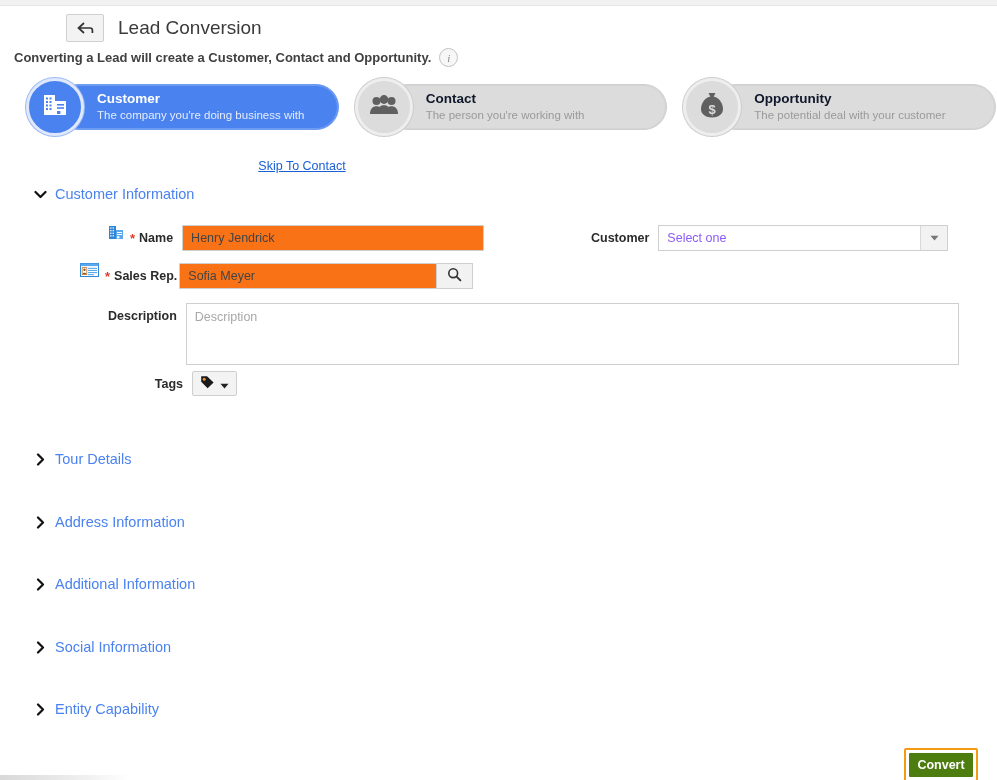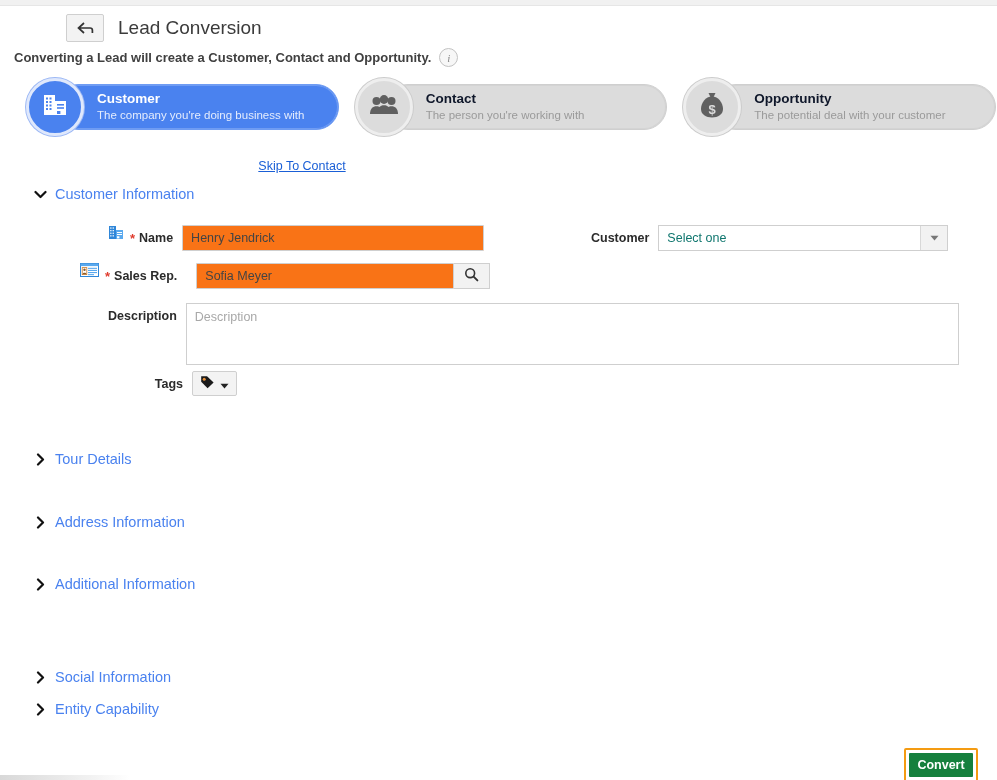--- a/index.html
+++ b/index.html
@@ -266,21 +266,21 @@
     border: 1px solid #cfcfcf;
     background: #fff;
     cursor: pointer;
   }
   .select-val {
     flex: 1;
     display: flex;
     align-items: center;
     padding-left: 8px;
     font-size: 12.5px;
-    color: #0f766e;
+    color: #8b5cf6;
   }
   .select-arrow {
     width: 26px;
     border-left: 1px solid #d8d8d8;
     background: #f2f2f2;
     display: flex;
     align-items: center;
     justify-content: center;
   }
   .txtarea {
@@ -317,21 +317,21 @@
     top: 748px;
     padding: 3px;
     border: 2px solid #f49b12;
     background: transparent;
     border-radius: 2px;
   }
   .convert-btn {
     box-sizing: border-box;
     width: 64px;
     height: 24px;
-    background: #15803d;
+    background: #4d7c0f;
     border: none;
     color: #ffffff;
     font-size: 12.5px;
     font-weight: bold;
     font-family: "Liberation Sans", sans-serif;
     cursor: pointer;
     border-radius: 1px;
   }
   .bottom-shade {
     position: absolute;
@@ -499,21 +499,21 @@
           <rect x="8" y="6.9" width="9" height="1.1"></rect>
           <rect x="8" y="9" width="9" height="1.1"></rect>
           <rect x="8" y="11.1" width="6" height="1.1"></rect>
         </g>
       </svg>
     </span>
     <span class="flabel">
       <span class="req">*</span>
       <span>Sales Rep.</span>
     </span>
-    <input class="inp" style="width: 258px; margin-left: 19px;" type="text" value="Sofia Meyer">
+    <input class="inp" style="width: 258px; margin-left: 2px;" type="text" value="Sofia Meyer">
     <div class="search-btn">
       <span>
         <svg width="15" height="15" viewBox="0 0 15 15">
           <circle cx="6.2" cy="6.2" r="4.4" stroke="#333" stroke-width="1.6" fill="none"></circle>
           <path d="M9.6 9.6 L13.4 13.4" stroke="#333" stroke-width="1.9" stroke-linecap="round"></path>
         </svg>
       </span>
     </div>
   </div>
 
@@ -560,21 +560,21 @@
 
 <div class="section-head" style="top:576px;">
   <span class="sect-caret">
     <svg width="9" height="13" viewBox="0 0 9 13">
       <path d="M2 1.5 L7 6.5 L2 11.5" stroke="#111" stroke-width="2.2" fill="none" stroke-linecap="round" stroke-linejoin="round"></path>
     </svg>
   </span>
   <span class="sect-title">Additional Information</span>
 </div>
 
-<div class="section-head" style="top:639px;margin-top:30px;">
+<div class="section-head" style="top:639px;">
   <span class="sect-caret">
     <svg width="9" height="13" viewBox="0 0 9 13">
       <path d="M2 1.5 L7 6.5 L2 11.5" stroke="#111" stroke-width="2.2" fill="none" stroke-linecap="round" stroke-linejoin="round"></path>
     </svg>
   </span>
   <span class="sect-title">Social Information</span>
 </div>
 
 <div class="section-head" style="top:701px;">
   <span class="sect-caret">

